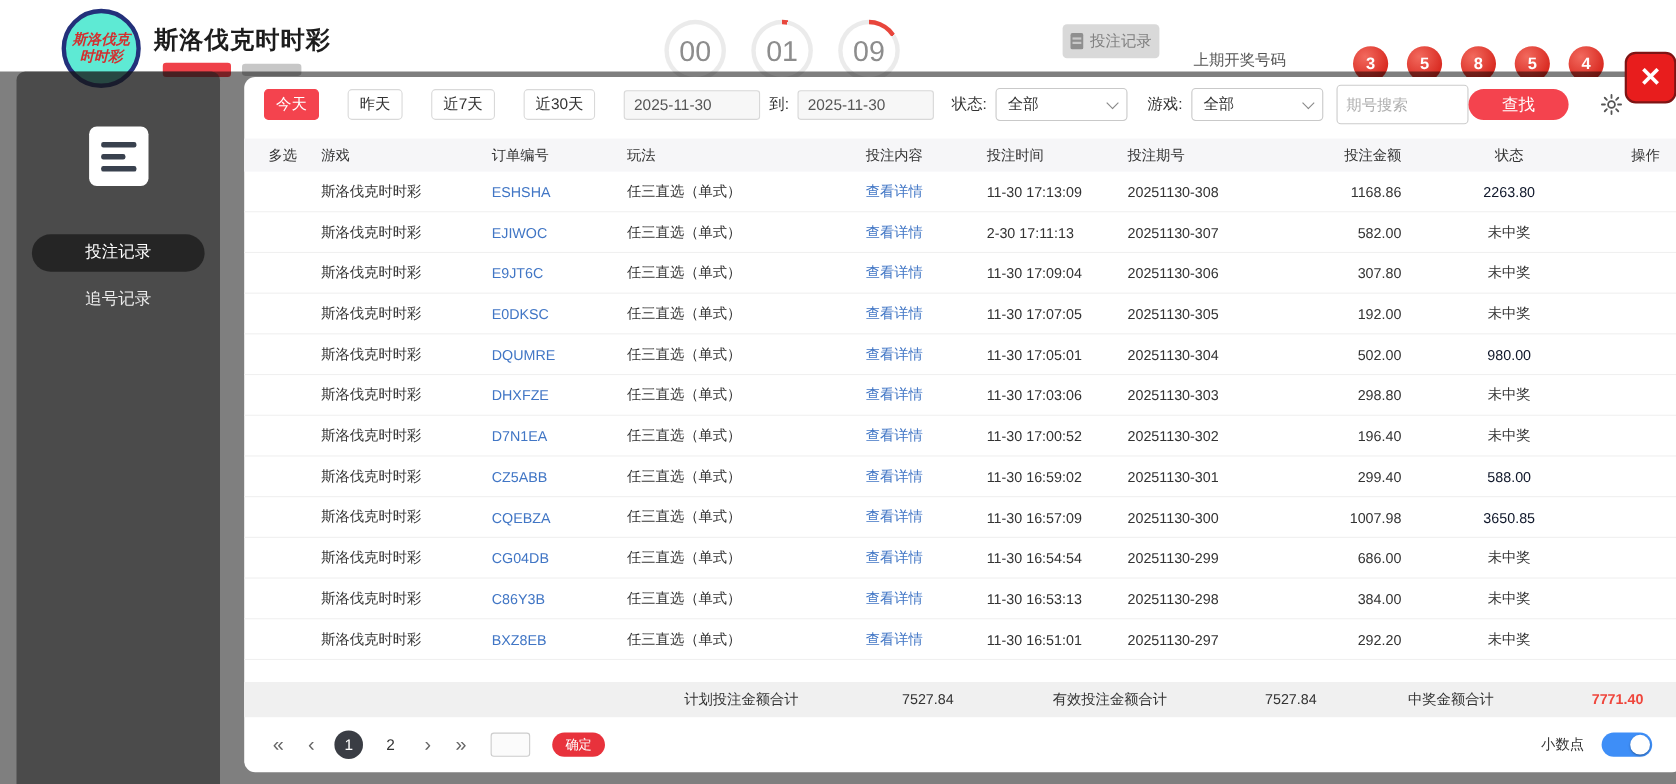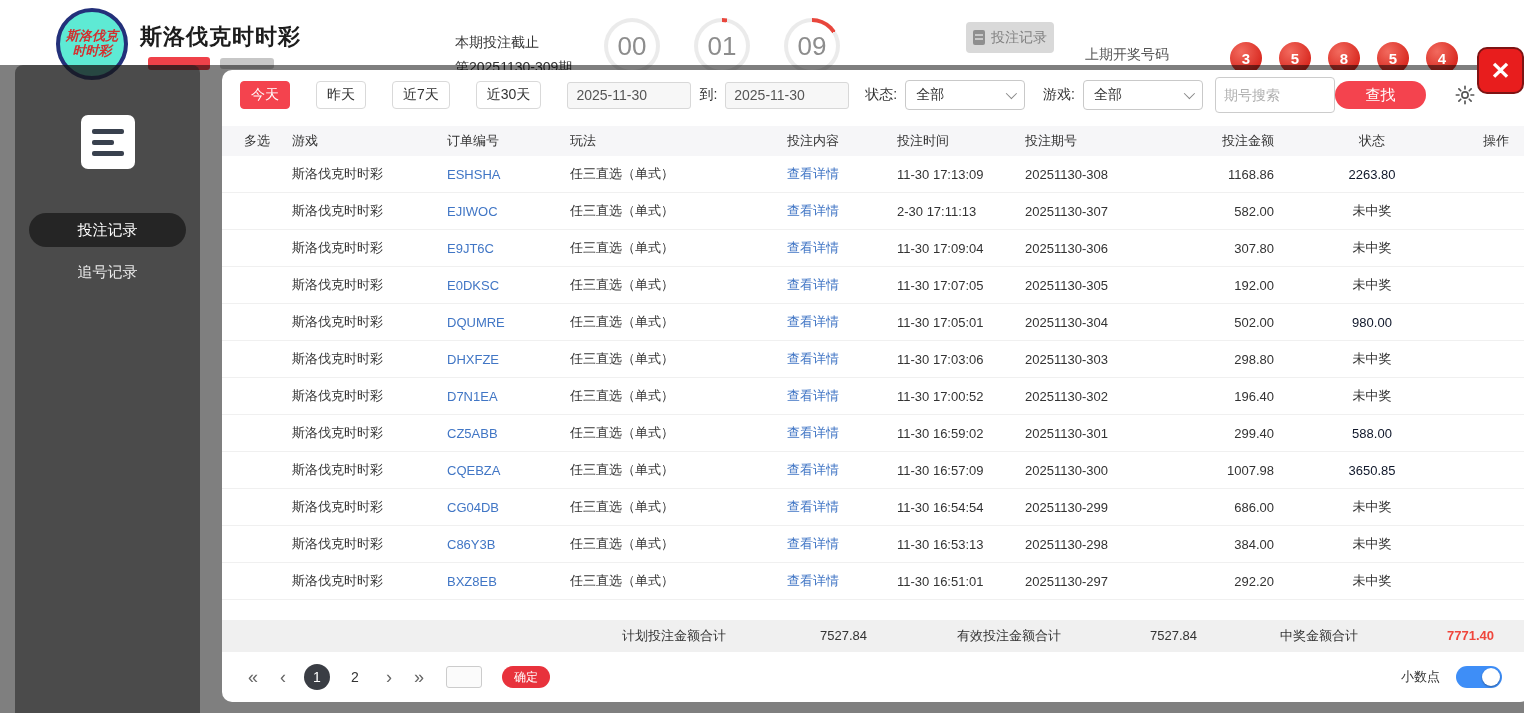--- a/index.html
+++ b/index.html
@@ -10,21 +10,21 @@
   .topbar { position:absolute; left:0; top:0; width:1524px; height:130px; background:#fff; z-index:1; }
   .logo { position:absolute; left:56px; top:8px; width:72px; height:72px; border-radius:50%;
           border:4px solid #23307a; background:#5eead4; display:flex; align-items:center; justify-content:center; }
   .logo-text { text-align:center; font-style:italic; font-weight:bold; color:#d42f2f; font-size:13px; line-height:1.15; }
   .page-title { position:absolute; left:140px; top:22px; font-size:22px; font-weight:bold; color:#1c1c1c; letter-spacing:1px; }
   .partial-btns { position:absolute; left:148px; top:57px; display:flex; align-items:flex-start; }
   .pb.red { width:62px; height:13px; background:#ef4149; border-radius:3px; display:inline-block; }
   .pb.gray { width:54px; height:11px; background:#c7c7c7; border-radius:3px; display:inline-block; margin-left:10px; margin-top:1px; }
   .deadline { position:absolute; left:455px; top:34px; font-size:14px; color:#333; }
   .deadline div + div { margin-top:7px; }
-  .countdown { position:absolute; left:604px; top:18px; display:flex; gap:34px; }
+  .countdown { position:absolute; left:604px; top:18px; display:flex; gap:23px; }
   .cd-ring { width:56px; height:56px; border-radius:50%; position:relative;
              background:conic-gradient(#e8463c calc(var(--p)*1%), #ebebeb 0); }
   .cd-inner { position:absolute; inset:4px; background:#fff; border-radius:50%;
               display:flex; align-items:center; justify-content:center; }
   .cd-num { font-size:26px; color:#8d8d8d; }
   .records-btn { position:absolute; left:966px; top:22px; width:88px; height:31px; background:#d9d9d9;
                  border:none; border-radius:4px; color:#808080; font-size:14px;
                  display:flex; align-items:center; justify-content:center; gap:6px; cursor:pointer; }
   .doc-mini { width:12px; height:15px; background:
       linear-gradient(#c9c9c9,#c9c9c9) 2px 4px/8px 2px no-repeat,
@@ -129,24 +129,20 @@
     <div class="logo-text">
       <div>斯洛伐克</div>
       <div>时时彩</div>
     </div>
   </div>
   <h1 class="page-title">斯洛伐克时时彩</h1>
   <div class="partial-btns">
     <span class="pb red"></span>
     <span class="pb gray"></span>
   </div>
-  <div class="deadline">
-    <div>本期投注截止</div>
-    <div>第20251130-309期</div>
-  </div>
   <div class="countdown" id="countdown">
       <div class="cd-ring" style="--p: 0;">
         <div class="cd-inner">
           <span class="cd-num">00</span>
         </div>
       </div>
       <div class="cd-ring" style="--p: 3;">
         <div class="cd-inner">
           <span class="cd-num">01</span>
         </div>

